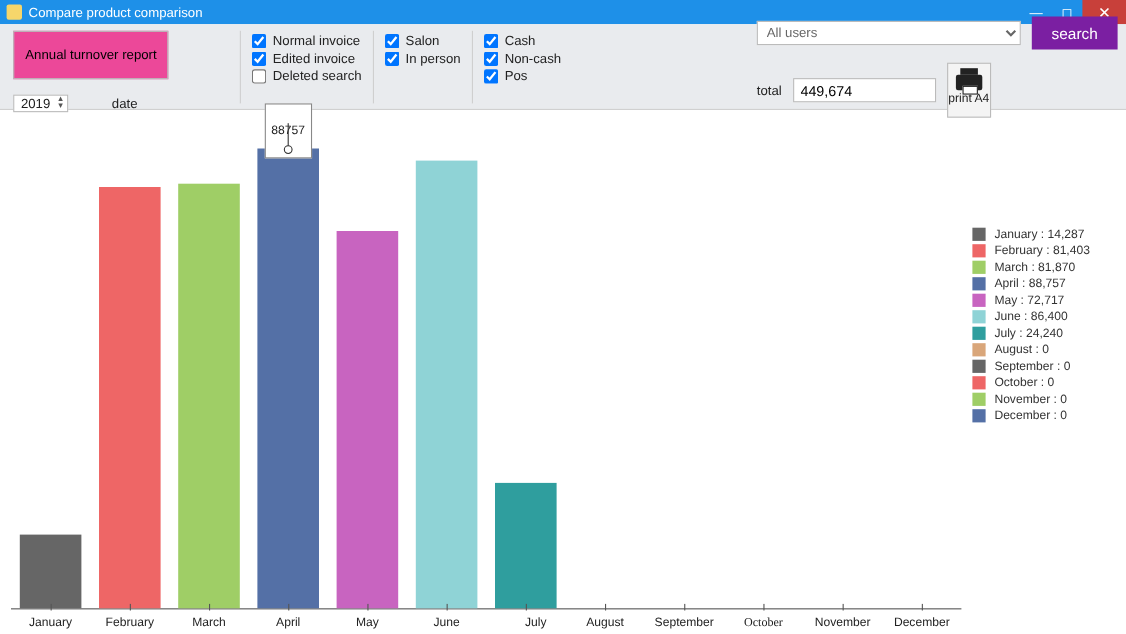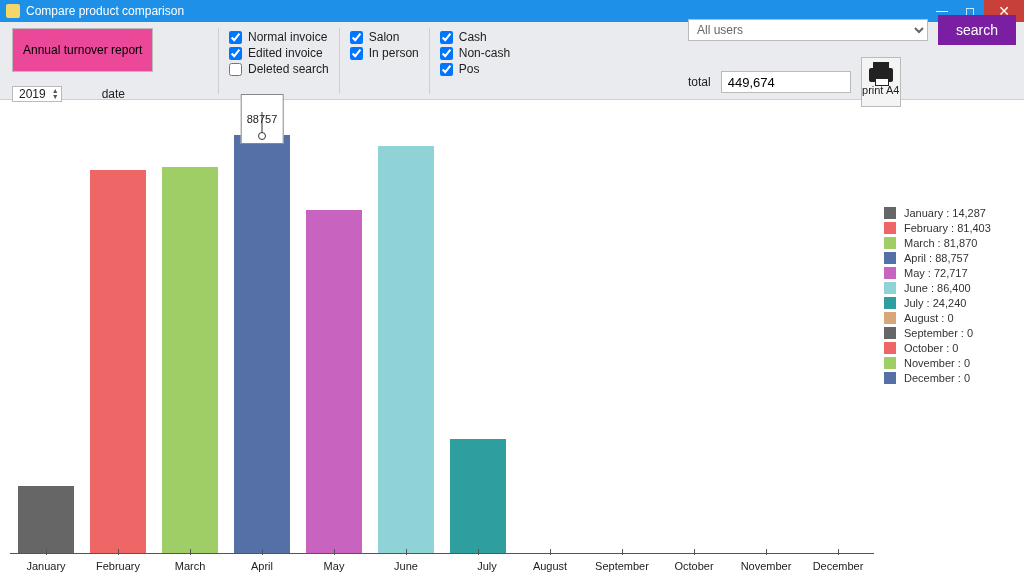--- a/index.html
+++ b/index.html
@@ -156,21 +156,21 @@
     <div id="xlabels"></div>
   <div class="xlabel" style="left: 46px;">January</div>
       <div class="xlabel" style="left: 118px;">February</div>
       <div class="xlabel" style="left: 190px;">March</div>
       <div class="xlabel" style="left: 262px;">April</div>
       <div class="xlabel" style="left: 334px;">May</div>
       <div class="xlabel" style="left: 406px;">June</div>
       <div class="xlabel" style="left: 487px; text-align: center;">July</div>
       <div class="xlabel" style="left: 550px;">August</div>
       <div class="xlabel" style="left: 622px;">September</div>
-      <div class="xlabel" style="left: 694px;">October</div>
+      <div class="xlabel" style="left: 694px; font-family: Liberation Serif, serif;">October</div>
       <div class="xlabel" style="left: 766px;">November</div>
       <div class="xlabel" style="left: 838px;">December</div>
       <div class="tooltip" style="left: 262px; top: -6.14409px;">88757</div>
       <div class="tooltip-line" style="left: 262px; top: 11.8559px; height: 24px;"></div>
       <div class="tooltip-dot" style="left: 262px; top: 35.8559px;"></div>
     </div>
   <div class="legend" id="legend">
       <div class="legend-item">
         <span class="swatch" style="background: rgb(102, 102, 102);"></span>
         <span>January : 14,287</span>

